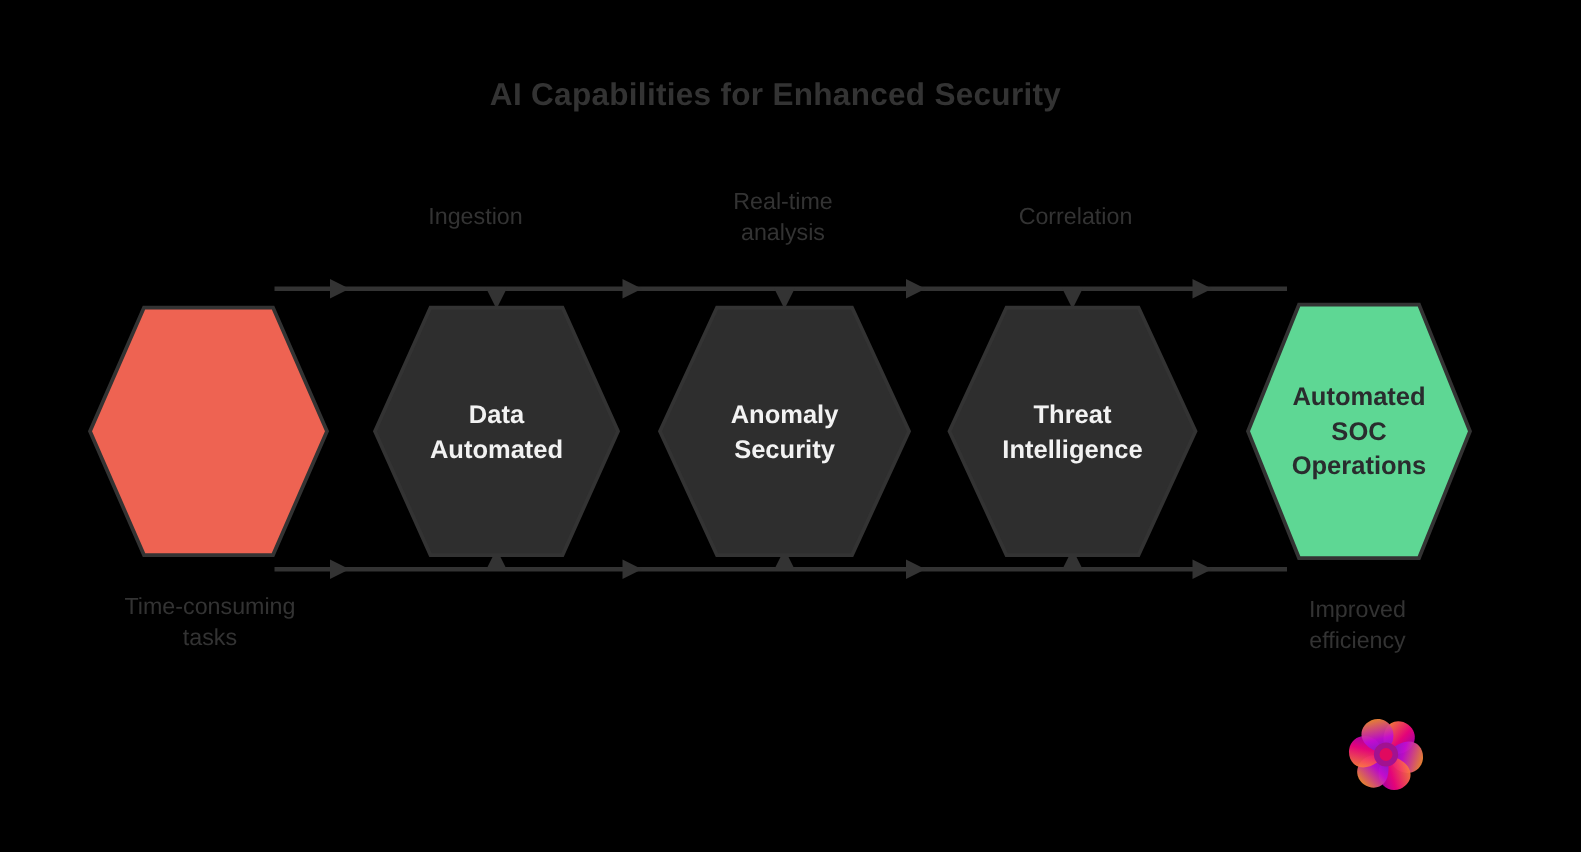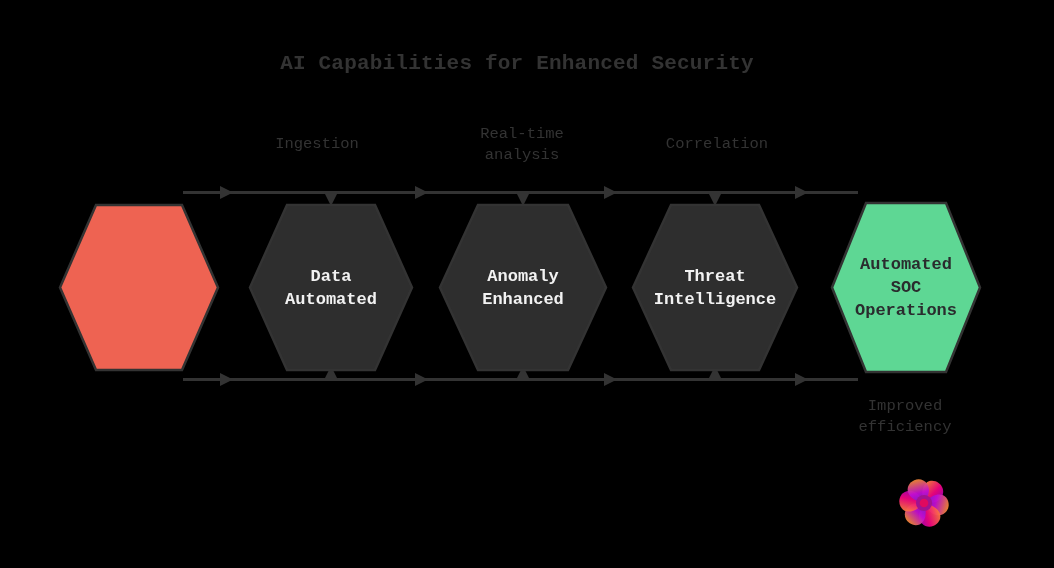--- a/index.html
+++ b/index.html
@@ -4,21 +4,21 @@
 <style>
   :root{
     --bg:#000000;
     --ink:#333333;
     --text-light:#f2f2f2;
     --text-dark:#2a2c2e;
   }
   html,body{margin:0;padding:0;background:var(--bg);}
   .stage{
     position:relative;width:1048px;height:568px;background:var(--bg);
-    font-family:Liberation Mono, monospace;overflow:hidden;border-radius:11px;
+    font-family:Liberation Sans, sans-serif;overflow:hidden;border-radius:11px;
   }
   .stage svg.wires{position:absolute;left:0;top:0;}
   .title{
     position:absolute;left:0;right:14px;top:52px;text-align:center;
     font-size:21px;font-weight:700;color:var(--ink);letter-spacing:.2px;
   }
   .edge-label{
     position:absolute;color:var(--ink);font-size:15.5px;font-weight:400;
     text-align:center;line-height:21px;
   }
@@ -65,24 +65,25 @@
     <polygon points="633,287.5 671,205 759,205 797,287.5 759,370 671,370" stroke-width="2.5" stroke="#333333" fill="#2e2e2e"></polygon>
     <polygon points="832,287.5 866,203 946,203 980,287.5 946,372 866,372" stroke-width="2.5" stroke="#333333" fill="#5ed794"></polygon>
   </svg>
 
   <div class="title">AI Capabilities for Enhanced Security</div>
 
   <div class="edge-label" style="left:247px;top:134px;width:140px;">Ingestion</div>
   <div class="edge-label" style="left:477px;top:124px;width:90px;">Real-time analysis</div>
   <div class="edge-label" style="left:637px;top:134px;width:160px;">Correlation</div>
 
+  <div class="edge-label" style="left:65px;top:394px;width:150px;">Time-consuming tasks</div>
   <div class="edge-label" style="left:855px;top:396px;width:100px;">Improved efficiency</div>
 
   <div class="node-label node-text-light" style="left:271px;top:205px;width:120px;height:165px;">Data Automated</div>
-  <div class="node-label node-text-light" style="left:463px;top:205px;width:120px;height:165px;">Anomaly Enhanced</div>
+  <div class="node-label node-text-light" style="left:463px;top:205px;width:120px;height:165px;">Anomaly Security</div>
   <div class="node-label node-text-light" style="left:655px;top:205px;width:120px;height:165px;">Threat Intelligence</div>
   <div class="node-label node-text-dark" style="left:851px;top:203px;width:110px;height:169px;">Automated SOC Operations</div>
 
   <svg class="watermark" viewBox="0 0 100 100">
     <defs>
       <linearGradient id="petalA" x1="0" y1="0" x2="1" y2="1">
         <stop offset="0" stop-color="#ff9d2b"></stop>
         <stop offset="0.55" stop-color="#f0047f"></stop>
         <stop offset="1" stop-color="#8800cc"></stop>
       </linearGradient>

